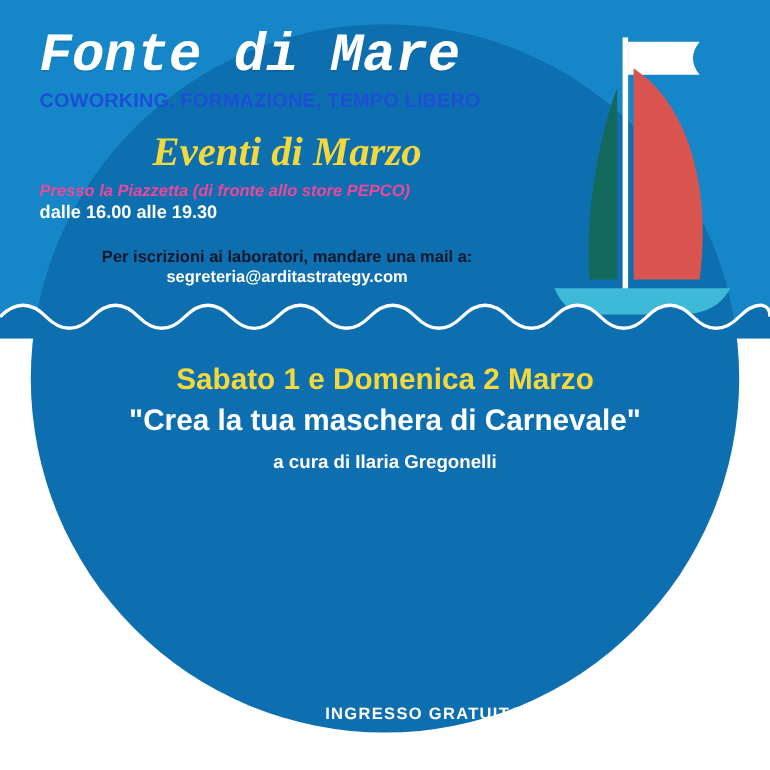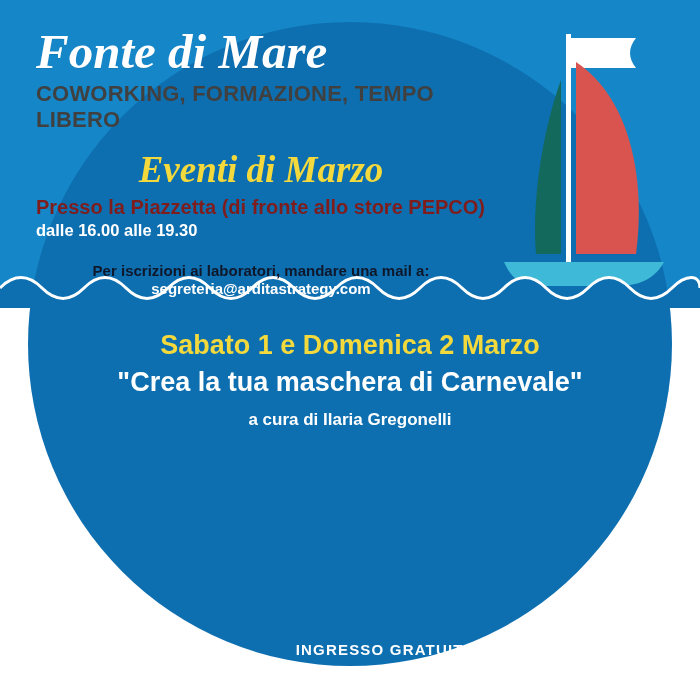--- a/index.html
+++ b/index.html
@@ -59,52 +59,53 @@
 
   
   .header-text {
     position: absolute;
     left: 36px;
     top: 26px;
     width: 450px;
     color: #ffffff;
   }
   .title-main {
-    font-family: Liberation Serif, serif;
+    font-family: Liberation Mono, monospace;
     font-style: italic;
     font-weight: bold;
     font-size: 49px;
     line-height: 1.05;
     letter-spacing: 0px;
     color: #ffffff;
     margin: 0 0 4px 0;
     text-shadow: 0 1px 0 rgba(0,0,0,0.08);
   }
   .subtitle-main {
-    font-size: 22px;
-    font-weight: bold;
-    color: #404040;
+    font-size: 18px;
+    font-weight: bold;
+    color: #1d4ed8;
     letter-spacing: 0.2px;
     margin: 0 0 18px 0;
   }
   .title-events {
     font-family: "Liberation Serif", serif;
     font-style: italic;
     font-weight: bold;
     font-size: 37px;
     color: #f3d93c;
     margin: 0 0 6px 0;
     line-height: 1.05;
     text-align: center;
   }
   .line-place {
-    font-size: 20px;
-    font-weight: bold;
-    color: #7f1d1d;
+    font-size: 15px;
+    font-weight: bold;
+    color: #ec4899;
     margin: 0 0 2px 0;
+    font-style: italic;
   }
   .line-hours {
     font-size: 16.5px;
     font-weight: bold;
     color: #ffffff;
     margin: 0 0 22px 0;
   }
   .line-info {
     font-size: 15px;
     font-weight: bold;

